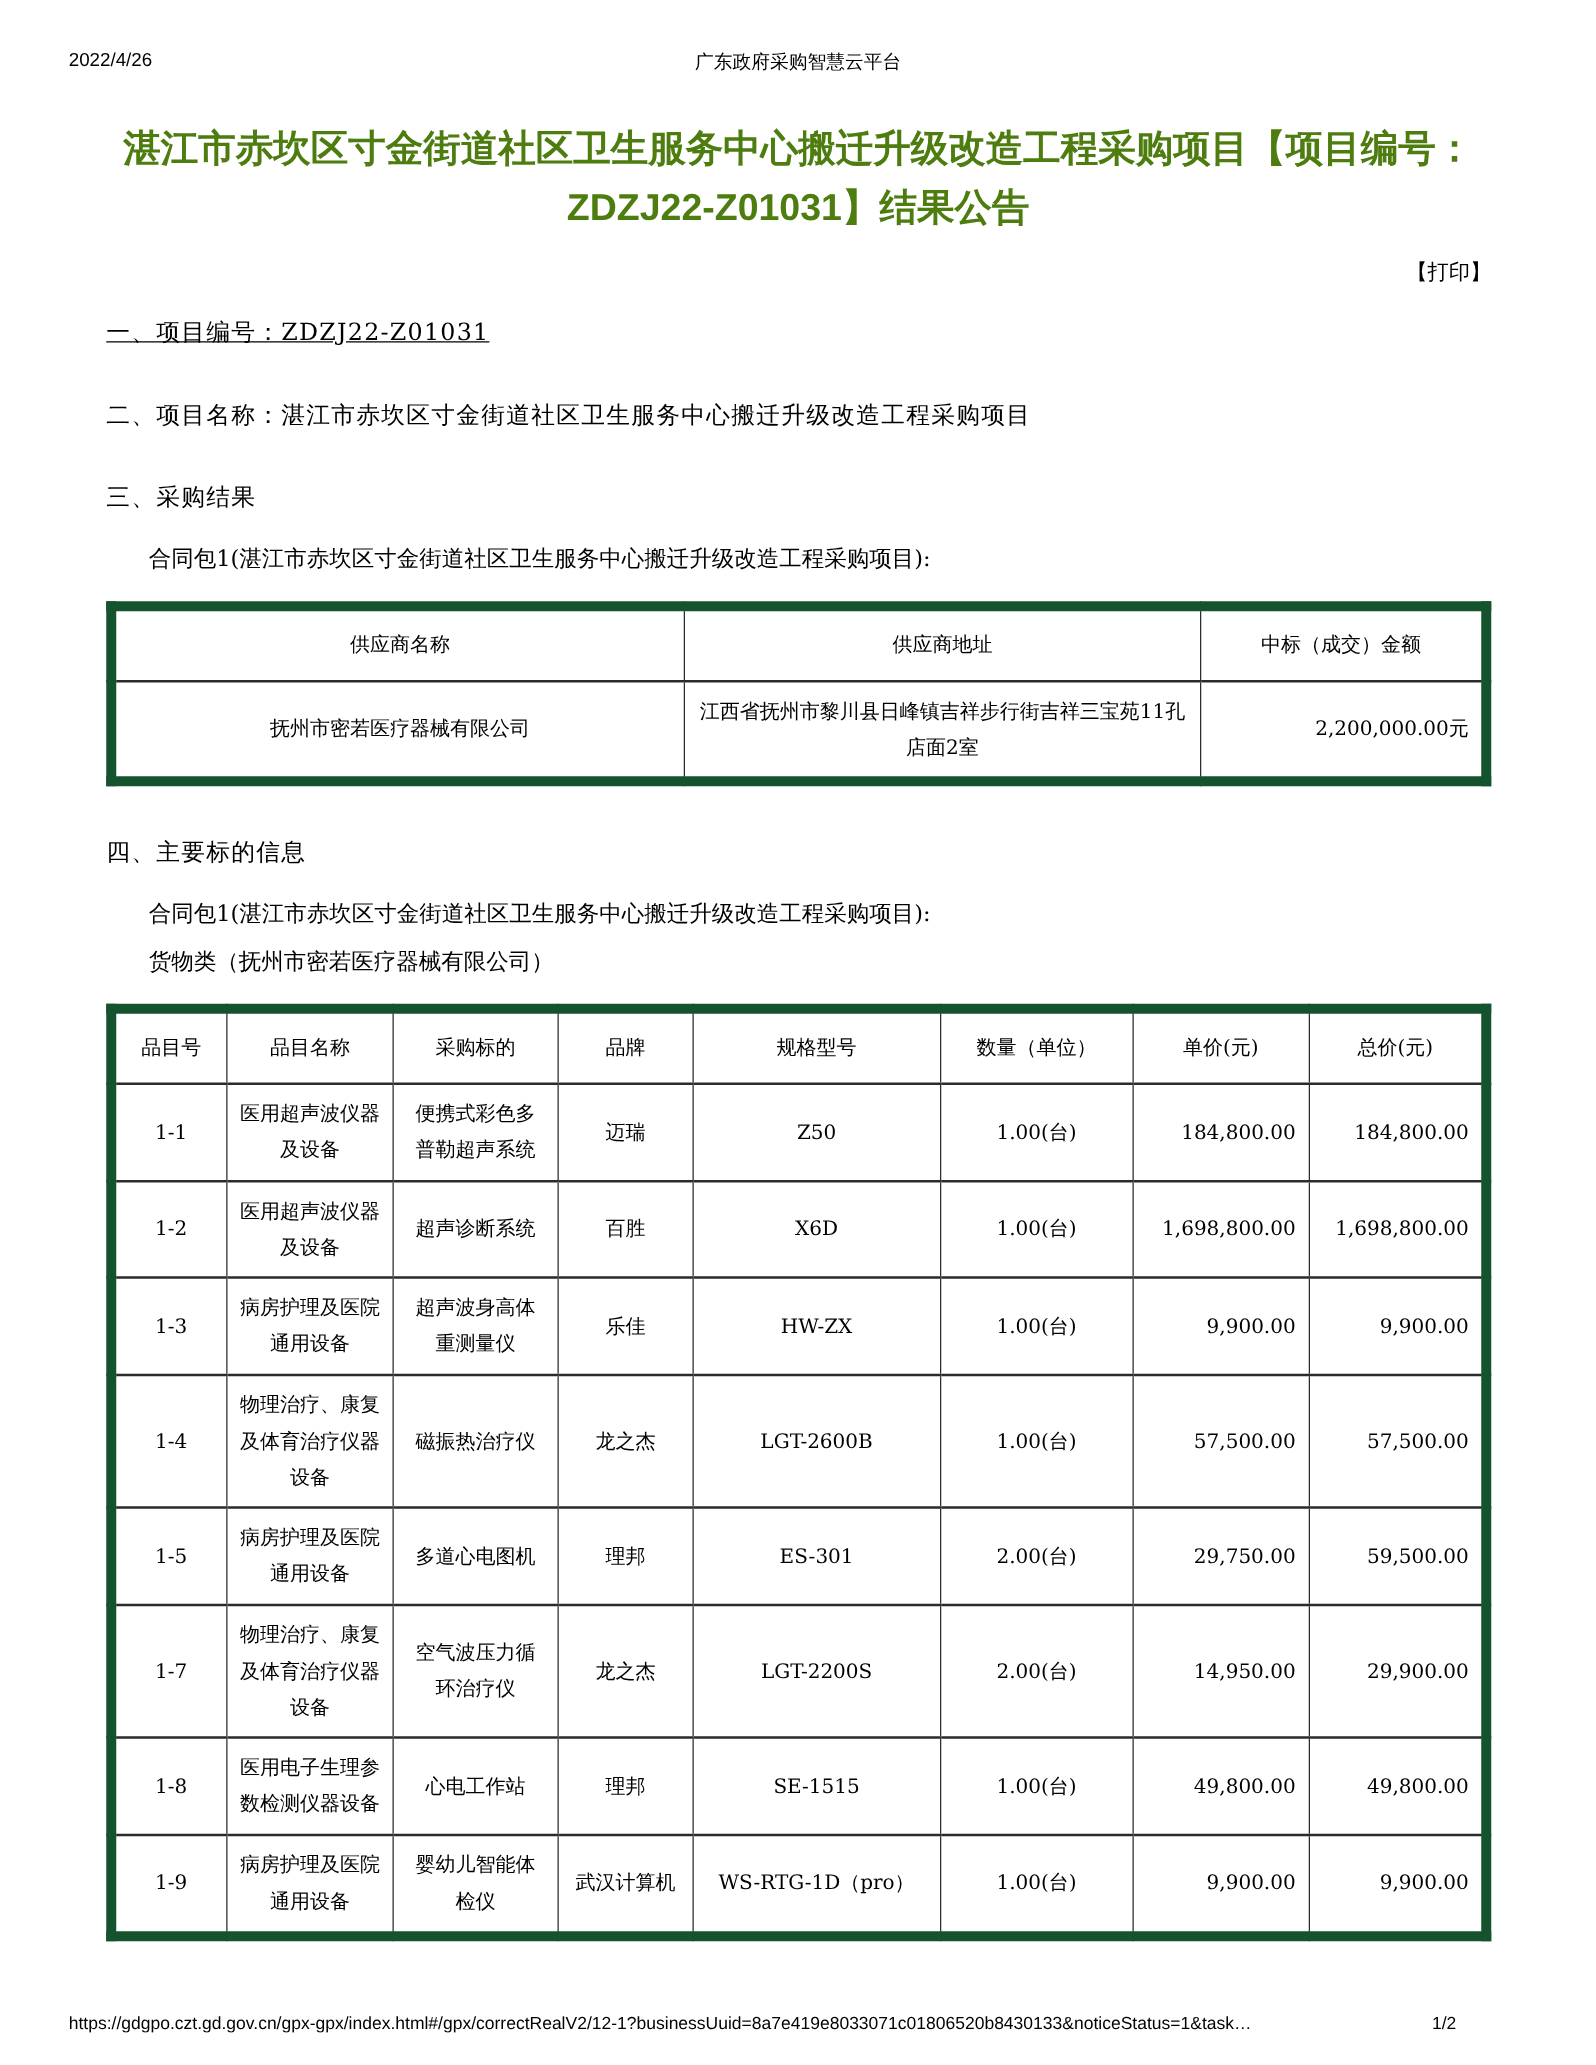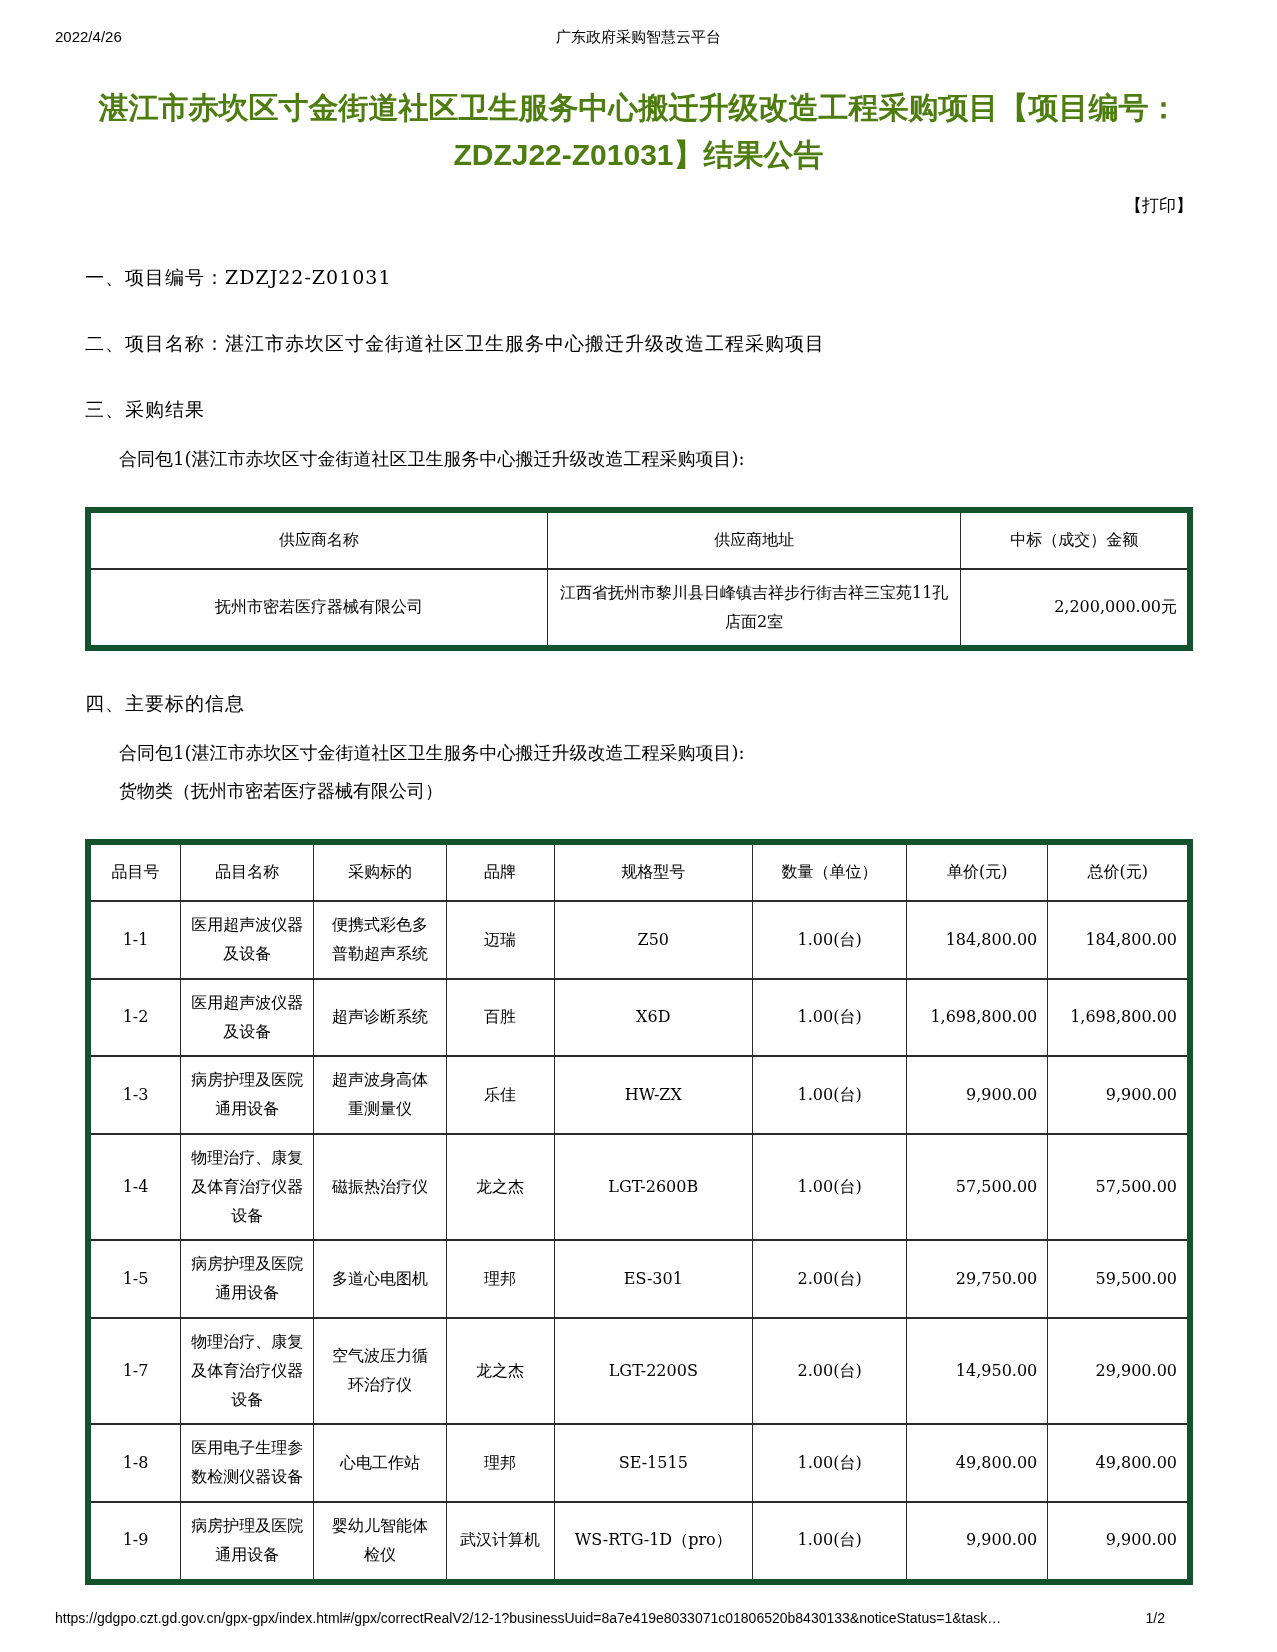--- a/index.html
+++ b/index.html
@@ -10,21 +10,21 @@
     height: 1652px;
     margin: 0 auto;
     background: #ffffff;
     color: #000000;
     font-family: "DejaVu Serif", "Liberation Serif", serif;
     overflow: hidden;
   }
   .browser-header {
     display: flex;
     align-items: flex-start;
-    padding: 28px 55px 0 55px;
+    padding: 40px 55px 0 55px;
     font-family: "Liberation Sans", sans-serif;
     font-size: 15px;
     color: #000;
   }
   .browser-header .left, .browser-header .right { flex: 1; }
   .browser-header .center { flex: 2; text-align: center; }
   .doc-title {
     margin: 38px 70px 0 70px;
     text-align: center;
     font-family: "Liberation Sans", sans-serif;
@@ -39,32 +39,32 @@
     text-align: right;
     font-size: 17px;
   }
   .print-link { color: #000; text-decoration: none; cursor: pointer; }
   .content { padding: 0 84px 0 85px; }
   .sec-heading {
     font-size: 19px;
     margin-top: 40px;
     letter-spacing: 1px;
   }
-  .sec-heading.first { margin-top: 48px; }
+  .sec-heading.first { margin-top: 24px; text-decoration: underline; }
   .sub-line {
     margin: 24px 0 0 34px;
     font-size: 18px;
   }
   .sub-line.tight { margin-top: 14px; }
   table {
     width: 100%;
     border-collapse: collapse;
     table-layout: fixed;
-    margin-top: 36px;
-    border: 6px solid #14532d;
+    margin-top: 22px;
+    border: 8px solid #14532d;
   }
   th, td {
     border-left: 1px solid #2b2b2b;
     border-right: 1px solid #2b2b2b;
     border-top: 2px solid #2b2b2b;
     border-bottom: 2px solid #2b2b2b;
     font-weight: normal;
     font-size: 16px;
     text-align: center;
     vertical-align: middle;

